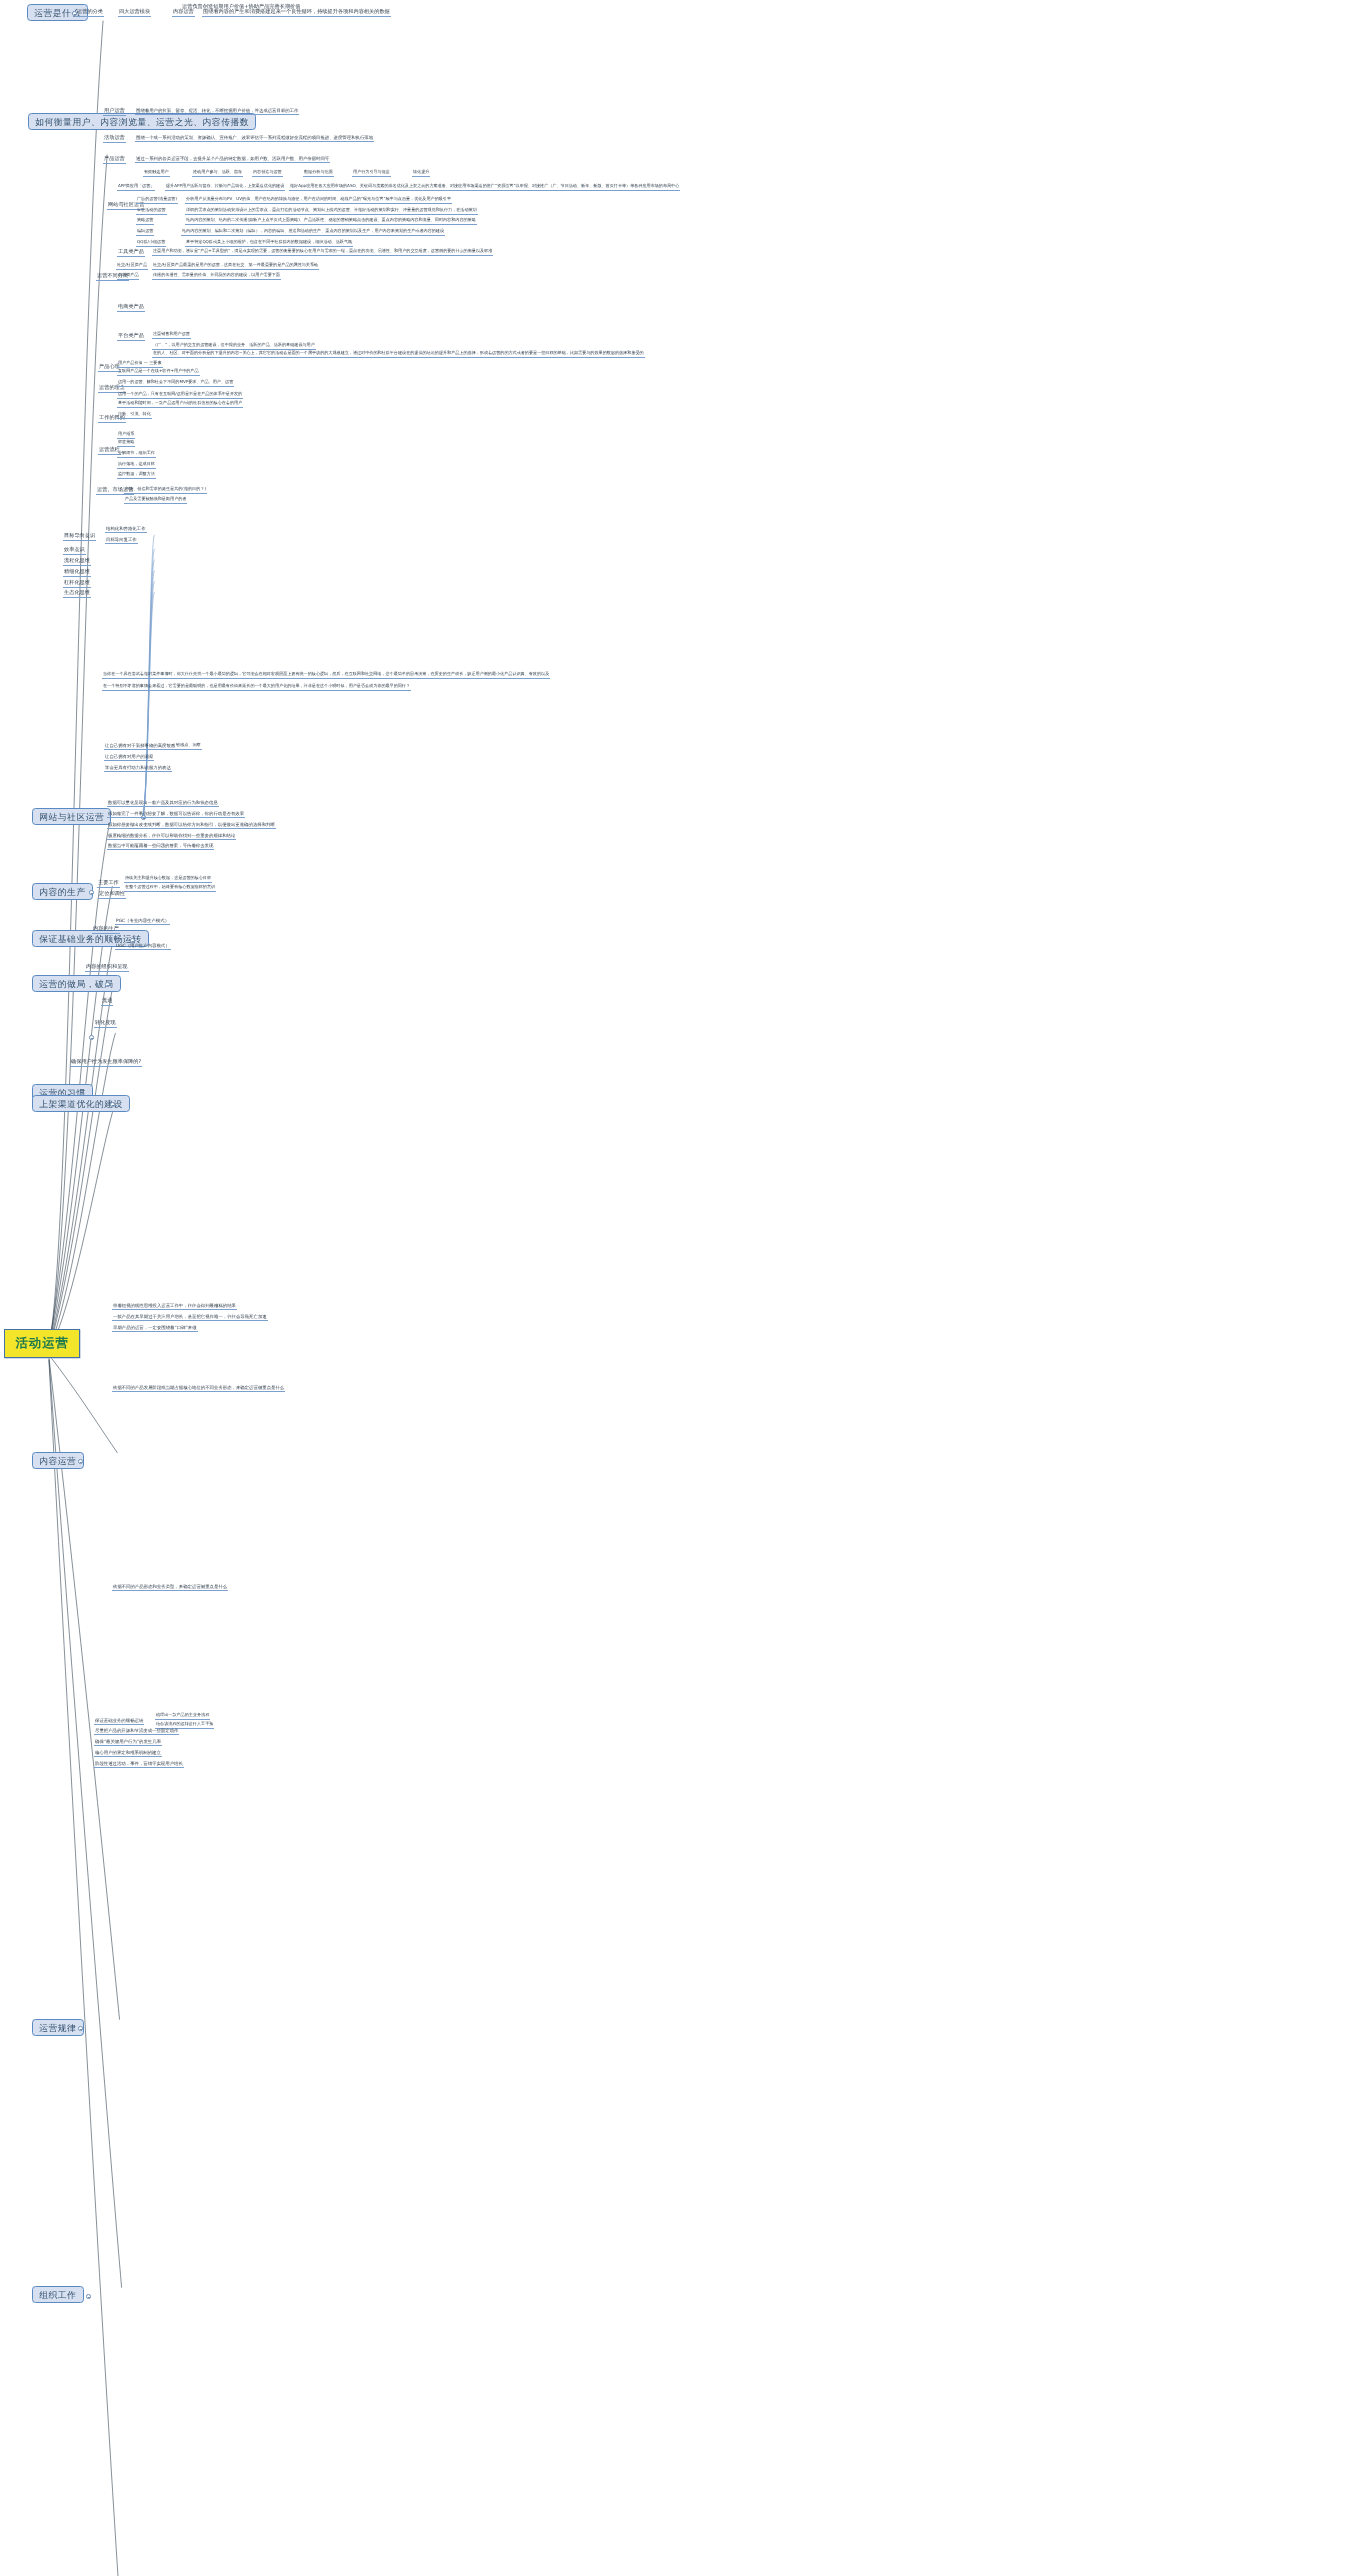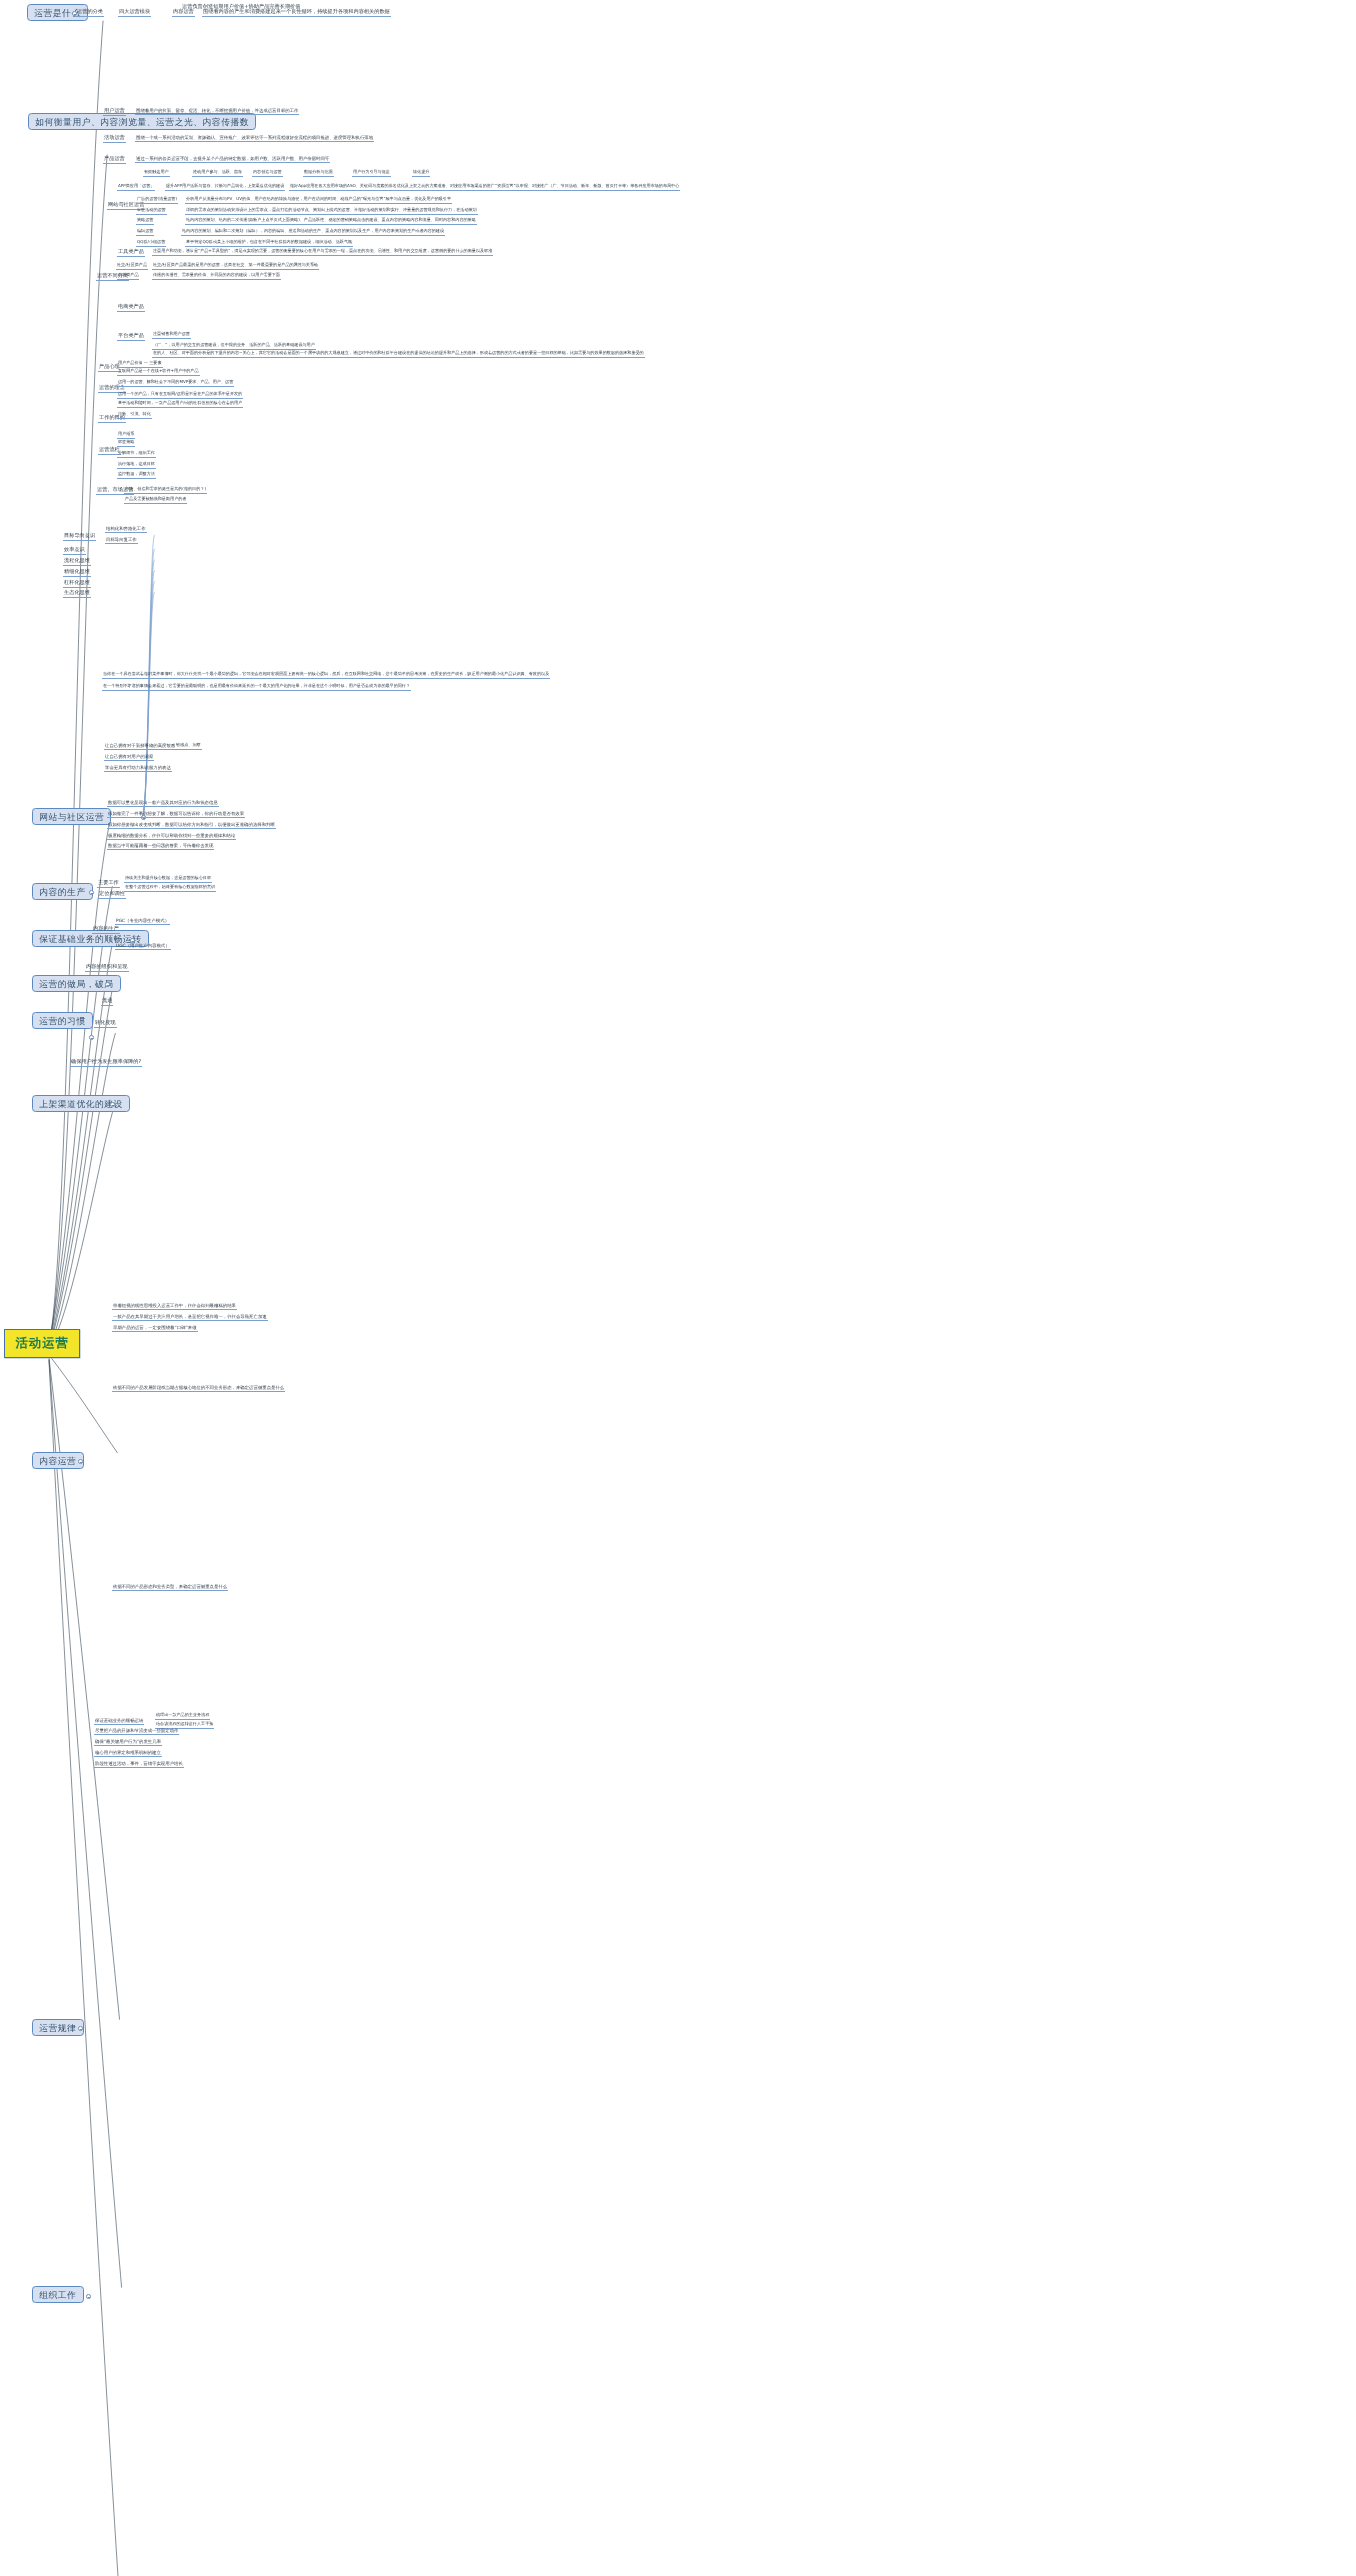--- a/index.html
+++ b/index.html
@@ -129,21 +129,21 @@
   <div class="node branch" style="left:32px; top:930px;">
     <span>保证基础业务的顺畅运转</span>
   </div>
   <div class="toggle" style="left:130px; top:938px;"></div>
 
   <div class="node branch" style="left:32px; top:975px;">
     <span>运营的做局，破局</span>
   </div>
   <div class="toggle" style="left:105px; top:982px;"></div>
 
-  <div class="node branch" style="left:32px; top:1012px;text-align:right;">
+  <div class="node branch" style="left:32px; top:1084px;text-align:right;">
     <span>运营的习惯</span>
   </div>
   <div class="toggle" style="left:89px; top:1035px;"></div>
 
   <div class="node branch" style="left:32px; top:1095px;">
     <span>上架渠道优化的建设</span>
   </div>
   <div class="toggle" style="left:110px; top:1102px;"></div>
 
   <div class="node branch" style="left:32px; top:1452px;">

